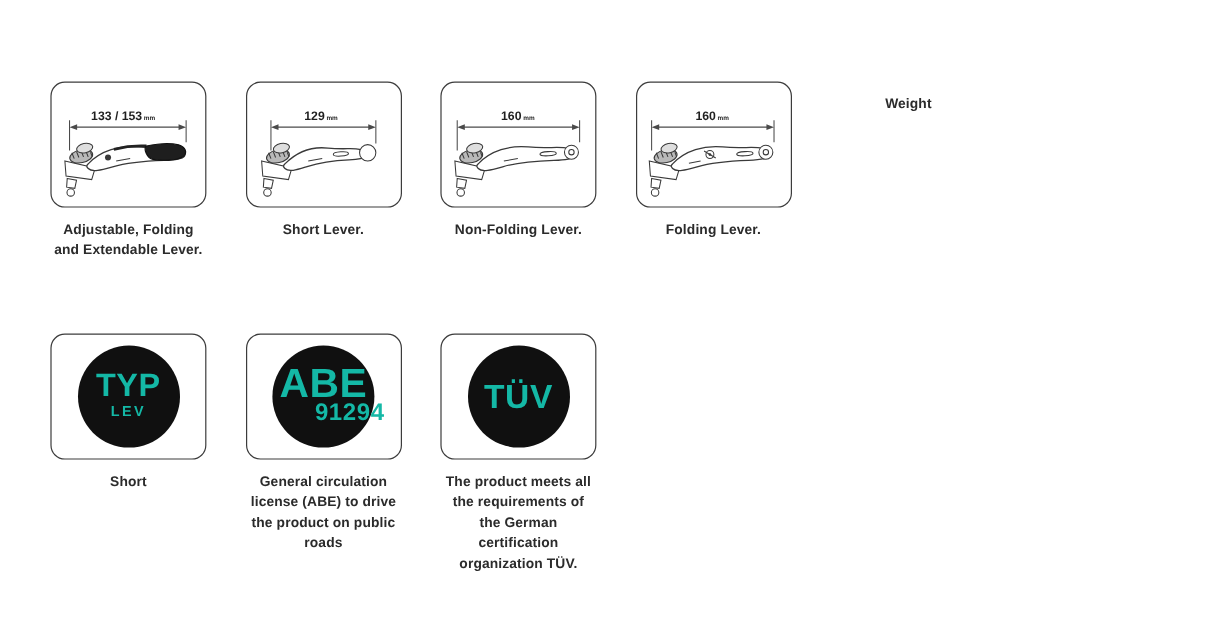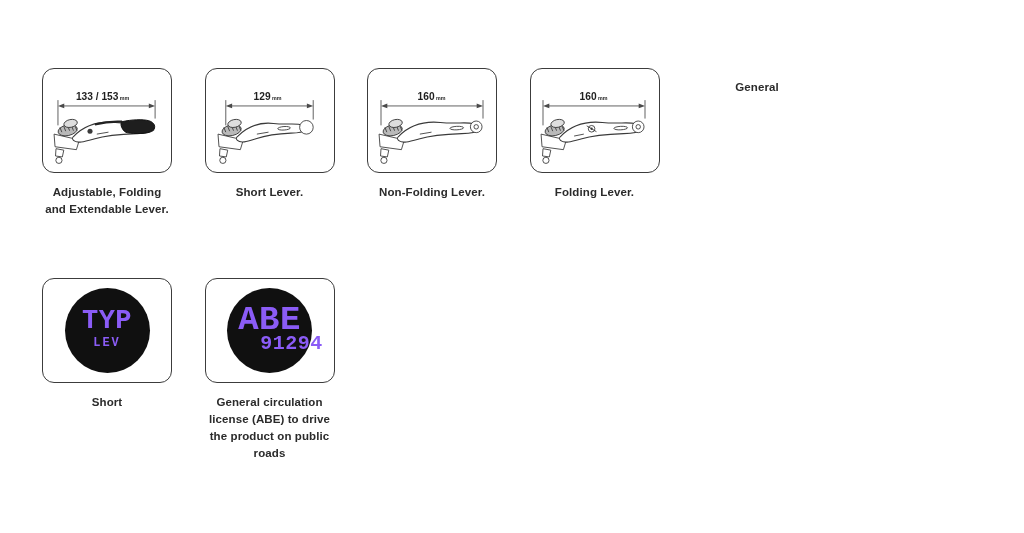--- a/index.html
+++ b/index.html
@@ -14,21 +14,21 @@
   .icon-svg{display:block;}
   
   .dim{stroke:#4a4a4a;stroke-width:0.9;fill:none;}
   .dim-arrow{fill:#4a4a4a;stroke:none;}
   .dim-label{font-size:10.5px;font-weight:600;fill:#1f1f1f;}
   .dim-unit{font-size:5.5px;font-weight:600;fill:#1f1f1f;}
   .blade{fill:#ffffff;stroke:#3a3a3a;stroke-width:1.1;stroke-linejoin:round;}
   .detail{fill:none;stroke:#3a3a3a;stroke-width:0.9;}
   .detail-fill{fill:#ffffff;stroke:#3a3a3a;stroke-width:0.9;}
   
-  .badge-circle{width:85px;height:85px;border-radius:50%;background:#101010;color:#8b5cf6;display:flex;flex-direction:column;align-items:center;justify-content:center;font-weight:700;font-family:Liberation Mono, monospace;}
+  .badge-circle{width:85px;height:85px;border-radius:50%;background:#101010;color:#14b8a6;display:flex;flex-direction:column;align-items:center;justify-content:center;font-weight:700;}
   .badge-typ .l1{font-size:27px;line-height:25px;letter-spacing:0.5px;}
   .badge-typ .l2{font-size:12px;line-height:19px;letter-spacing:2px;}
   .badge-abe .l1{font-size:34px;line-height:27px;letter-spacing:0.5px;}
   .badge-abe .l2{font-size:20px;line-height:20px;letter-spacing:0.5px;margin-left:44px;}
   .badge-tuv .l1{font-size:28px;line-height:28px;letter-spacing:0.5px;}
   .weight-text{font-style:italic;font-weight:bold;font-size:17.5px;fill:#ffffff;font-family:"Liberation Sans",sans-serif;}
 </style>
 </head>
 <body>
 
@@ -136,21 +136,21 @@
           <ellipse class="detail" cx="92" cy="59.8" rx="7" ry="1.8" transform="rotate(-3 92 60)"></ellipse>
           <path class="detail" d="M44,68 l10,-2"></path>
         </g>
       </svg>
     </div>
     <div class="caption">Folding Lever.</div>
   </div>
 
 
   <div class="cell">
-    <div class="caption">General</div>
+    <div class="caption">Weight</div>
   </div>
 
 </div>
 
 <div class="row row-2">
 
   <div class="cell">
     <div class="card">
       <div class="badge-circle badge-typ">
         <div class="l1">TYP</div>
@@ -166,14 +166,26 @@
         <div class="l1">ABE</div>
         <div class="l2">91294</div>
       </div>
     </div>
     <div class="caption">General circulation
 license (ABE) to drive
 the product on public
 roads</div>
   </div>
 
+  <div class="cell">
+    <div class="card">
+      <div class="badge-circle badge-tuv">
+        <div class="l1">TÜV</div>
+      </div>
+    </div>
+    <div class="caption">The product meets all
+the requirements of
+the German
+certification
+organization TÜV.</div>
+  </div>
 
 </div>
 
 </body></html>

